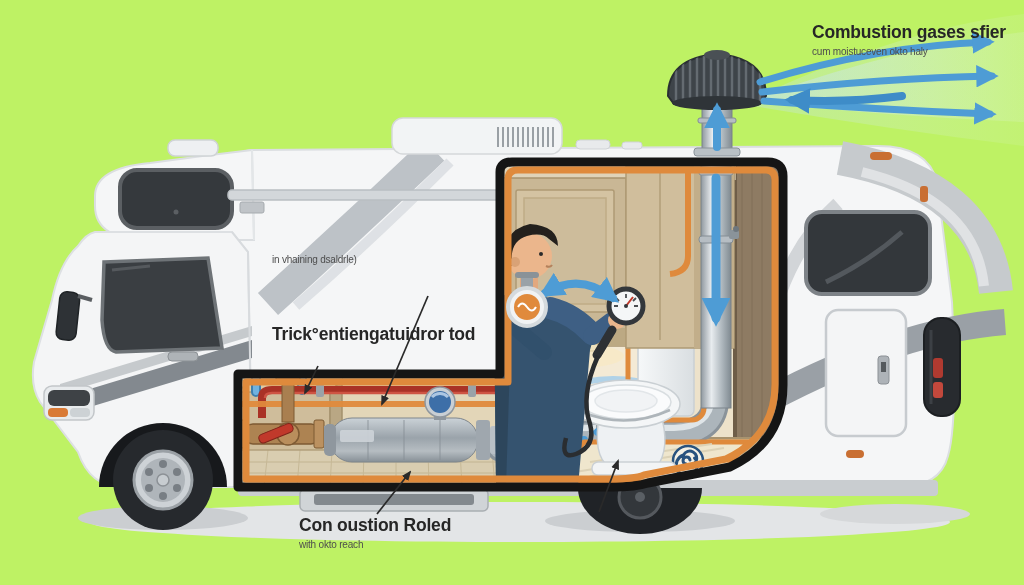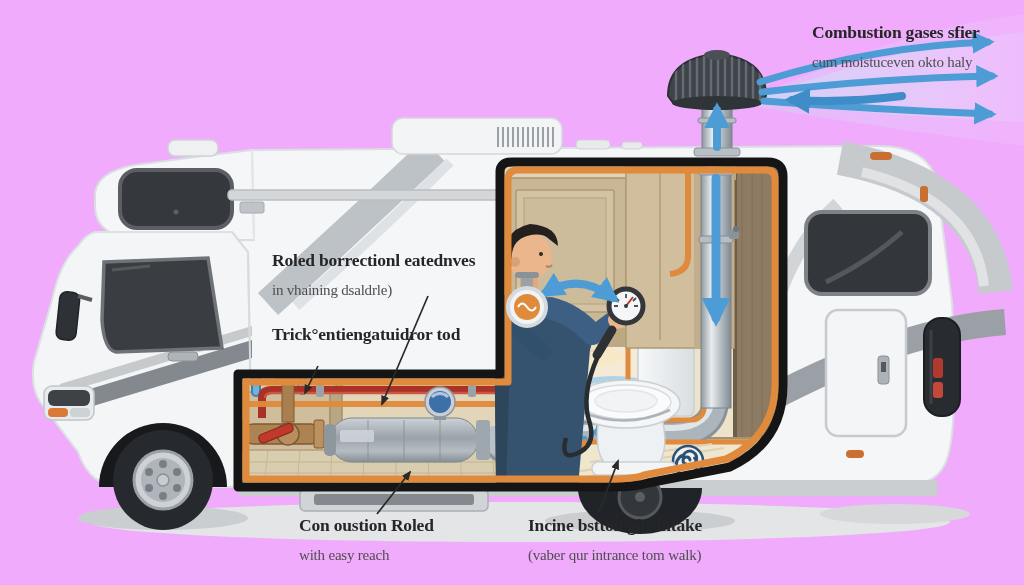--- a/index.html
+++ b/index.html
@@ -1,21 +1,21 @@
 <!DOCTYPE html>
 <html><head>
 <meta charset="utf-8">
 <style>
   html,body{margin:0;padding:0;background:#ffffff;}
-  .stage{position:relative;width:1024px;height:585px;overflow:hidden;background:#f0abfc;
-         font-family:Liberation Serif, serif;}
+  .stage{position:relative;width:1024px;height:585px;overflow:hidden;background:#bef264;
+         font-family:Liberation Sans, sans-serif;}
   .stage svg{position:absolute;left:0;top:0;}
   .lbl{position:absolute;color:#262626;line-height:1.15;letter-spacing:-0.2px;}
   .lbl .h{font-weight:bold;font-size:17.5px;white-space:nowrap;}
-  .lbl .s{font-weight:normal;font-size:15px;color:#4e4e4e;white-space:nowrap;margin-top:12px;}
+  .lbl .s{font-weight:normal;font-size:10px;color:#4e4e4e;white-space:nowrap;margin-top:4px;}
 </style>
 </head>
 <body>
 
 <div class="stage">
 <svg width="1024" height="585" viewBox="0 0 1024 585">
 <defs>
   <linearGradient id="gSky" x1="0" y1="0" x2="1" y2="0">
     <stop offset="0" stop-color="#BFDFF4" stop-opacity="0.9"></stop>
     <stop offset="1" stop-color="#EAF4FB" stop-opacity="0.25"></stop>
@@ -354,30 +354,25 @@
   <path d="M599,512 L618,461" marker-end="url(#mDark)"></path>
 </g>
 </svg>
 
 <div class="lbl" style="left:812px;top:22px;">
   <div class="h">Combustion gases sfier</div>
   <div class="s">cum moistuceven okto haly</div>
 </div>
 
 <div class="lbl" style="left:272px;top:250px;">
-  <div class="h">Roled borrectionl eatednves</div>
   <div class="s">in vhaining dsaldrle)</div>
 </div>
 
 <div class="lbl" style="left:272px;top:324px;">
   <div class="h">Trick°entiengatuidror tod</div>
 </div>
 
 <div class="lbl" style="left:299px;top:515px;">
   <div class="h">Con oustion Roled</div>
-  <div class="s">with easy reach</div>
-</div>
-
-<div class="lbl" style="left:528px;top:515px;">
-  <div class="h">Incine bstton gíır intake</div>
-  <div class="s">(vaber qur intrance tom walk)</div>
-</div>
+  <div class="s">with okto reach</div>
+</div>
+
 </div>
 
 </body></html>

